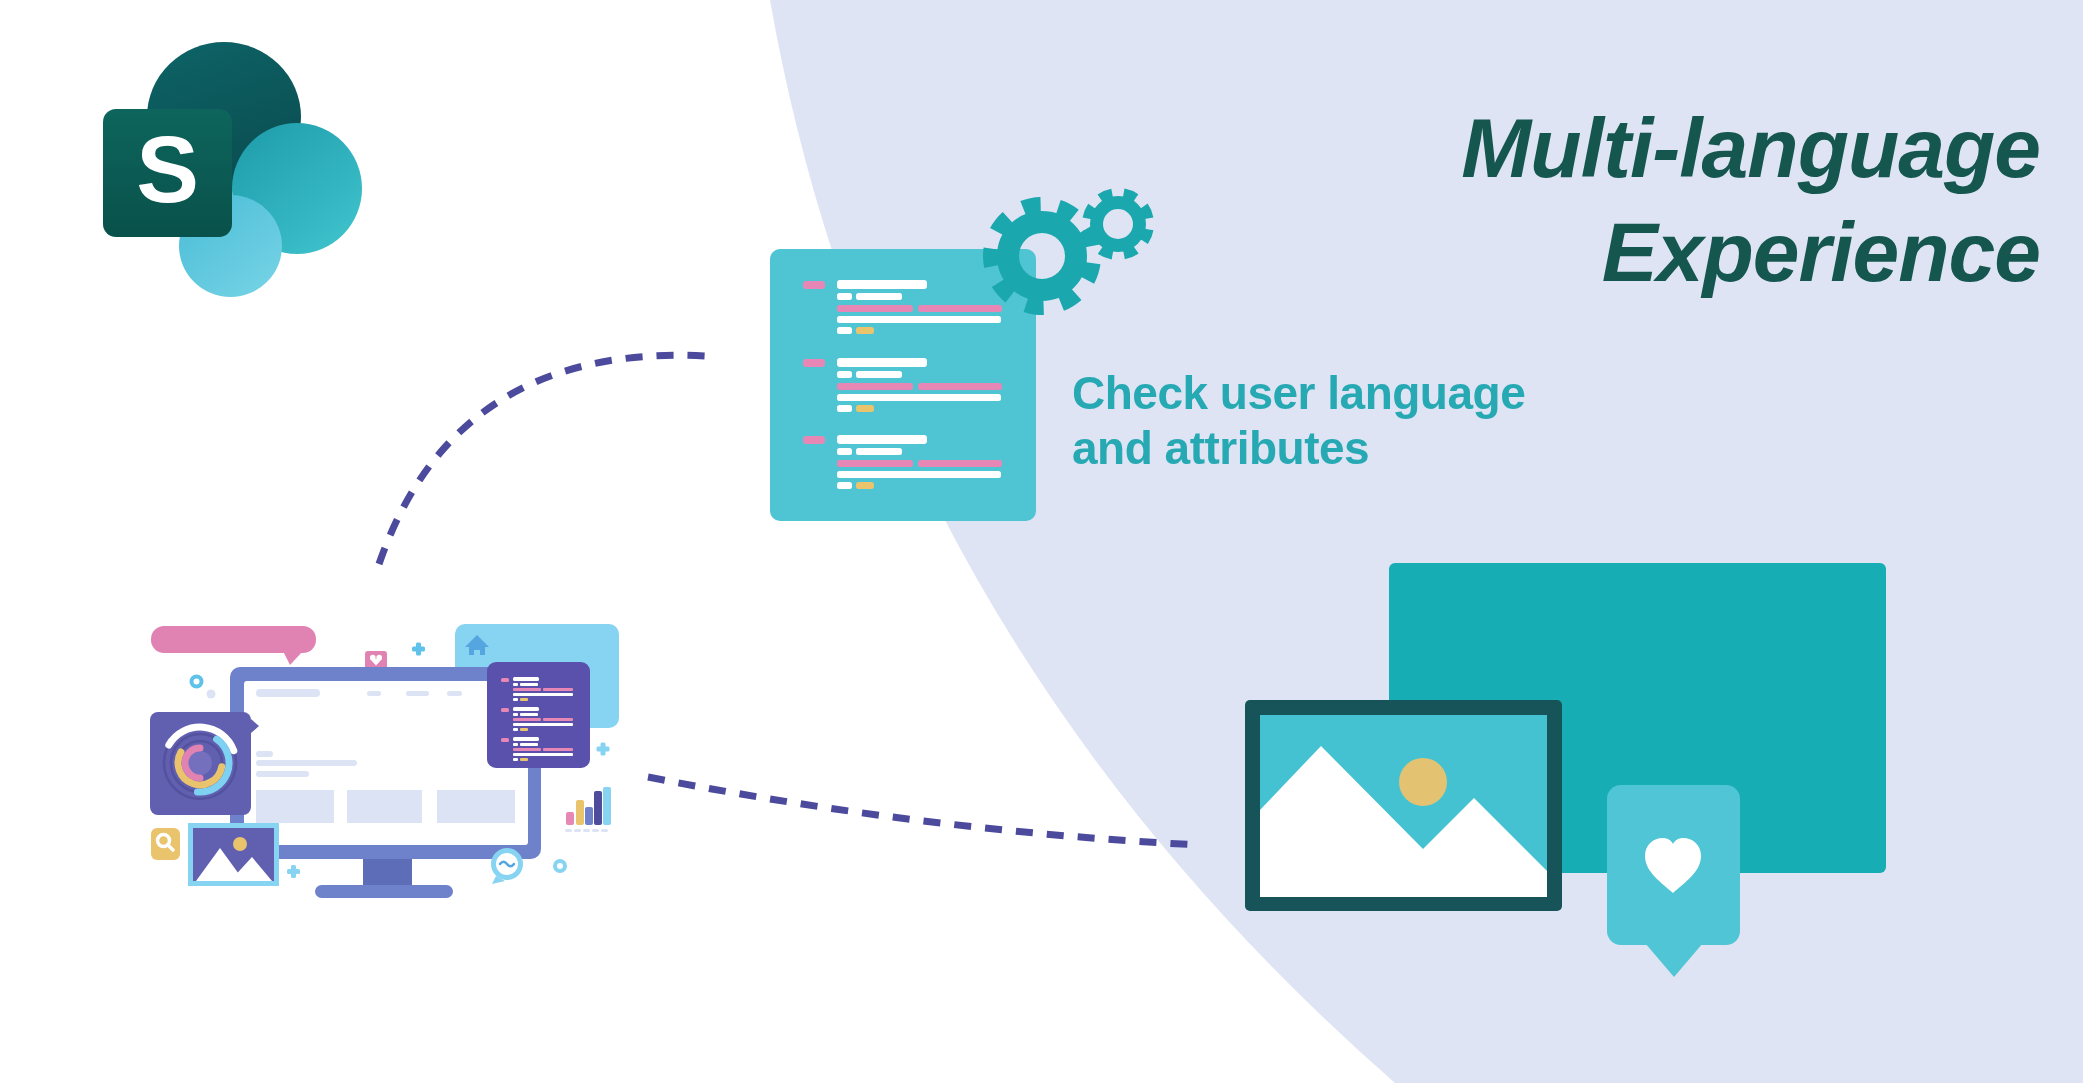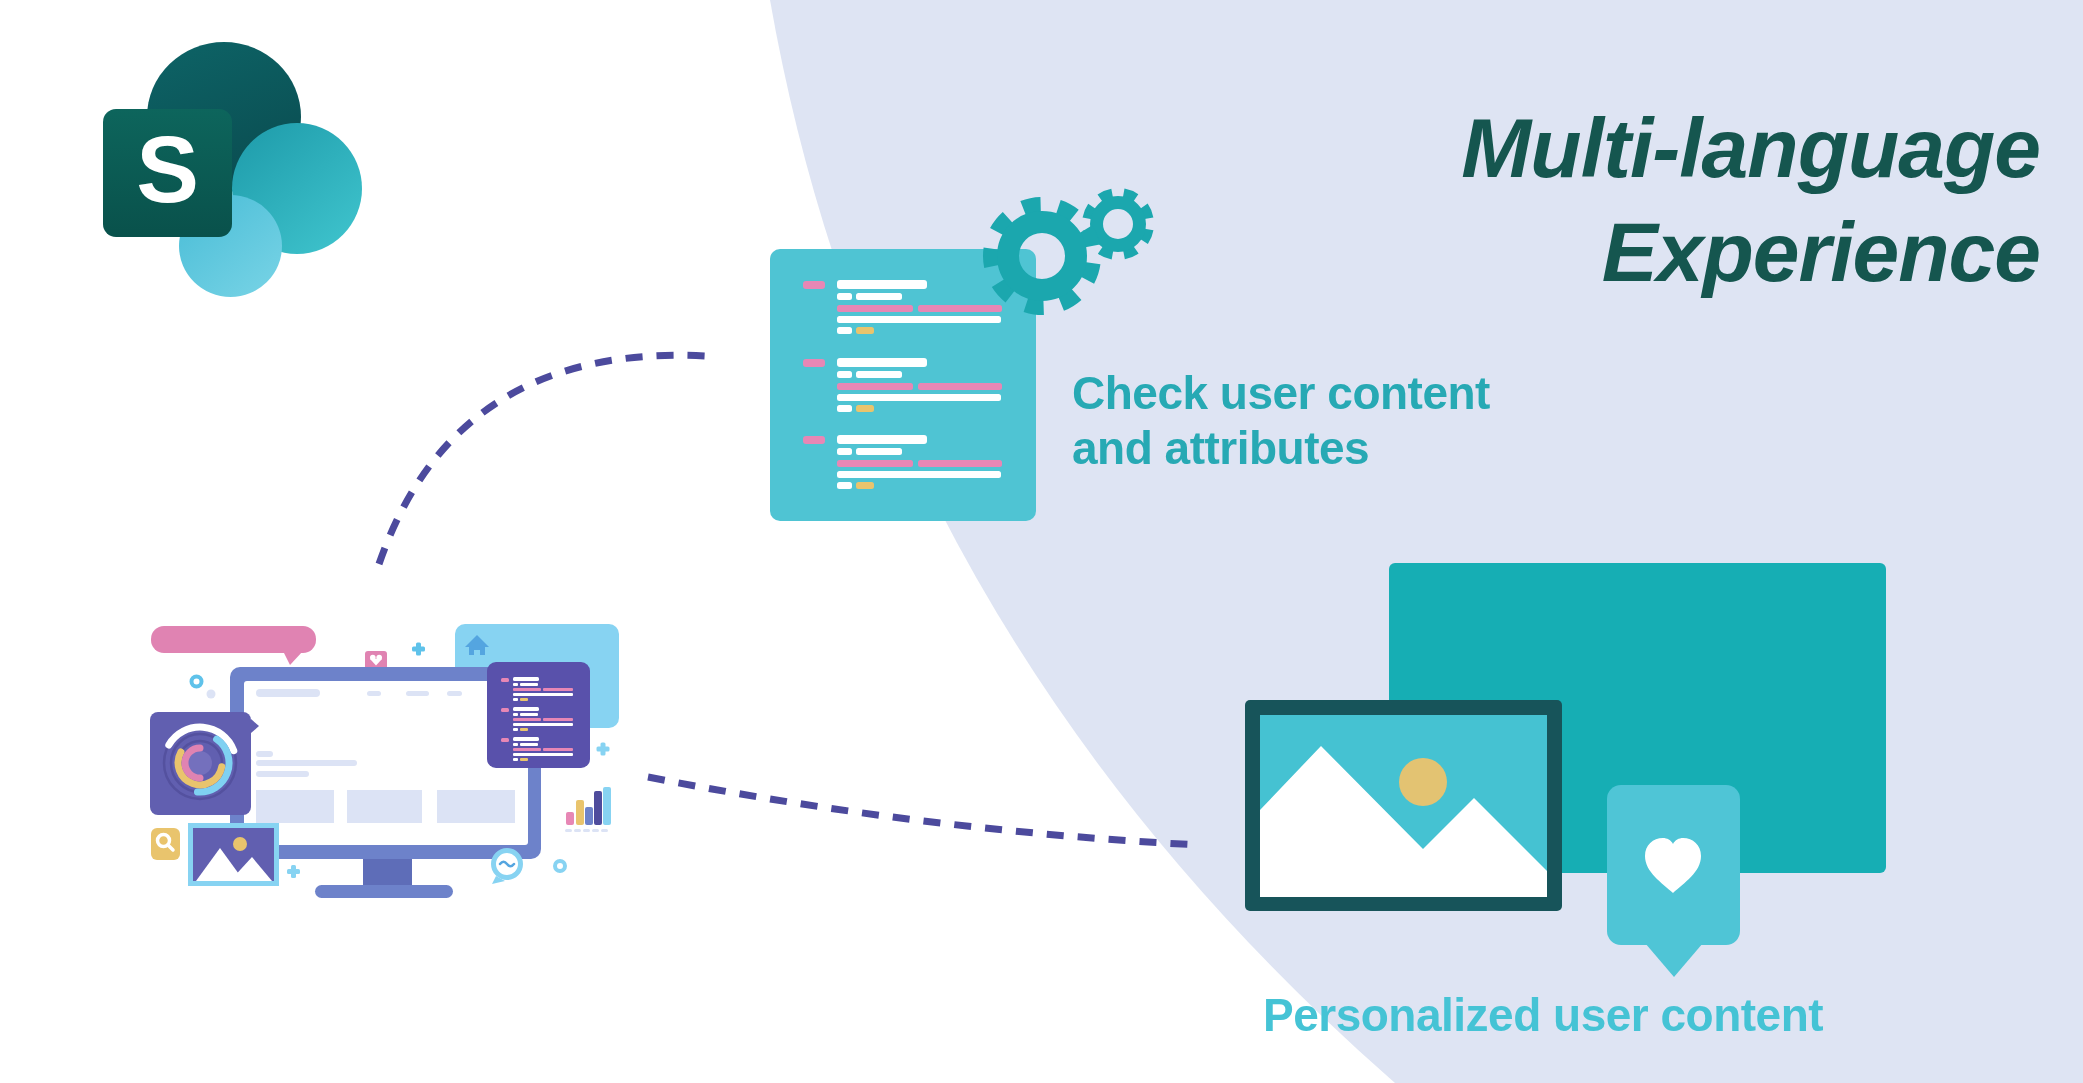--- a/index.html
+++ b/index.html
@@ -249,17 +249,16 @@
     <div class="logo-circle logo-dark"></div>
     <div class="logo-circle logo-teal"></div>
     <div class="logo-circle logo-light"></div>
     <div class="logo-square">
       <span class="letter">S</span>
     </div>
   </div>
 
   <h1 class="page-title">Multi-language
 Experience</h1>
-  <div class="caption caption-check">Check user content
+  <div class="caption caption-check">Check user language
 and attributes</div>
-  <div class="caption caption-personalized">Personalized user content</div>
 
 </div>
 
 </body></html>

